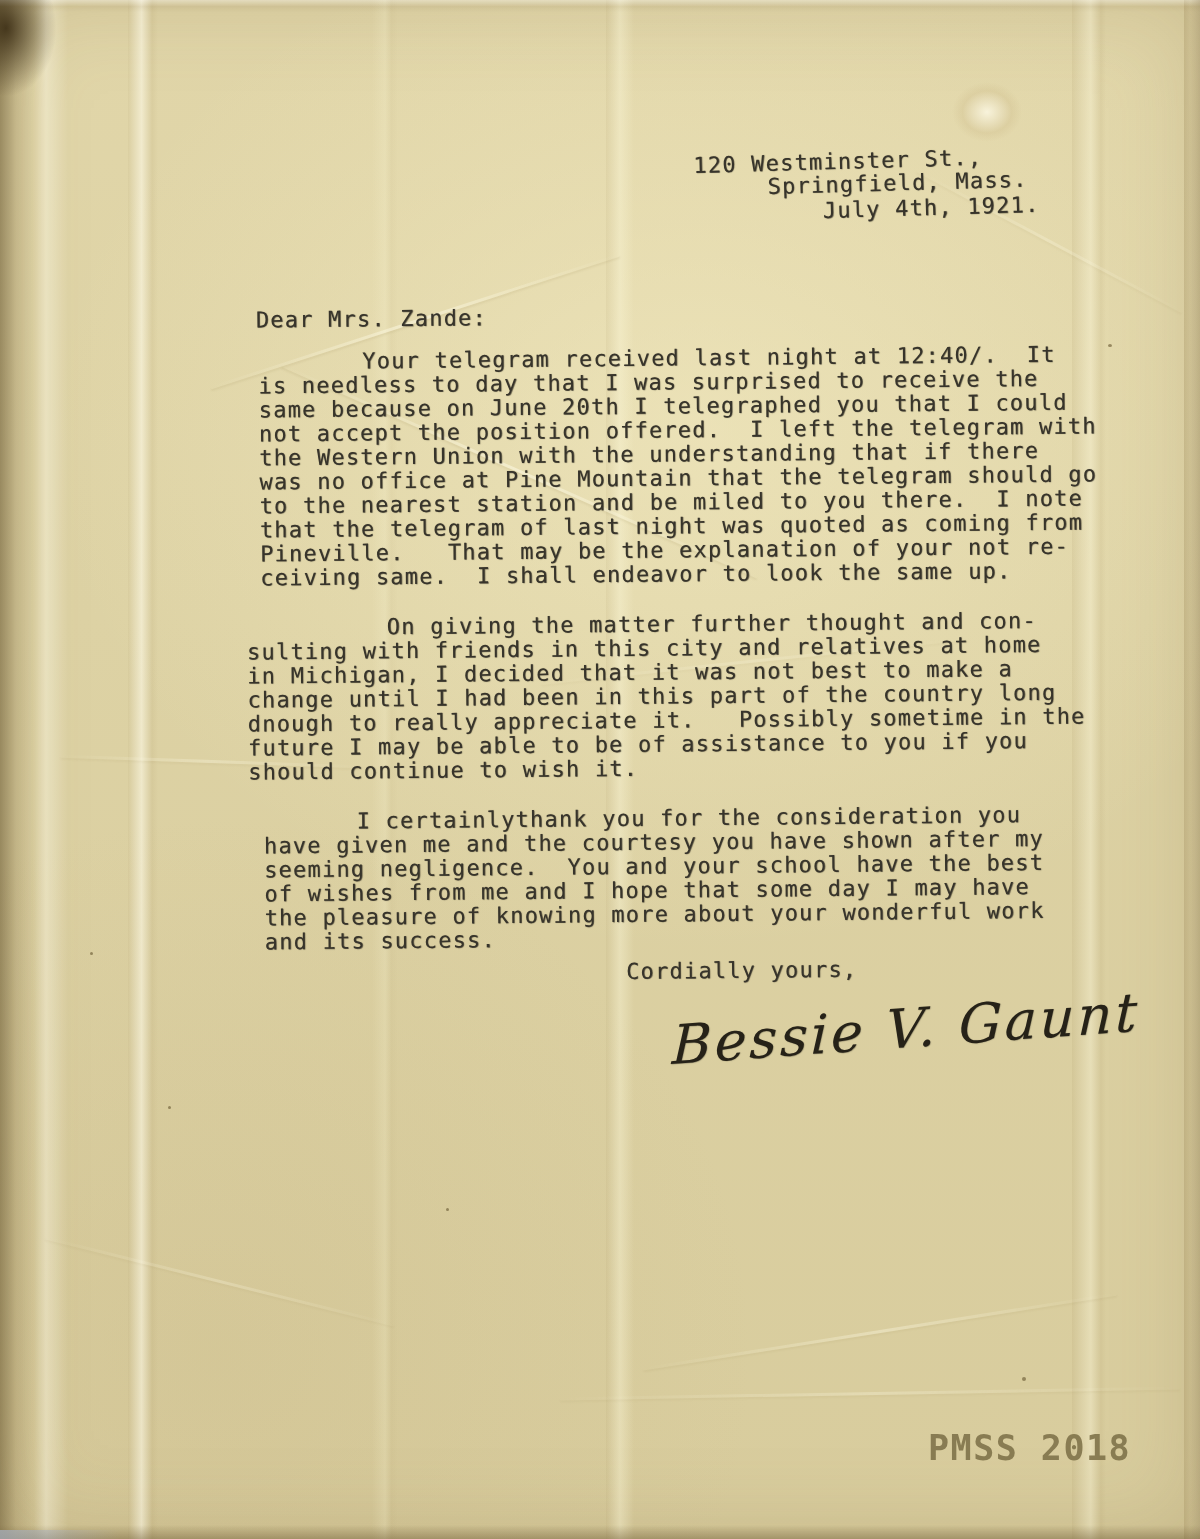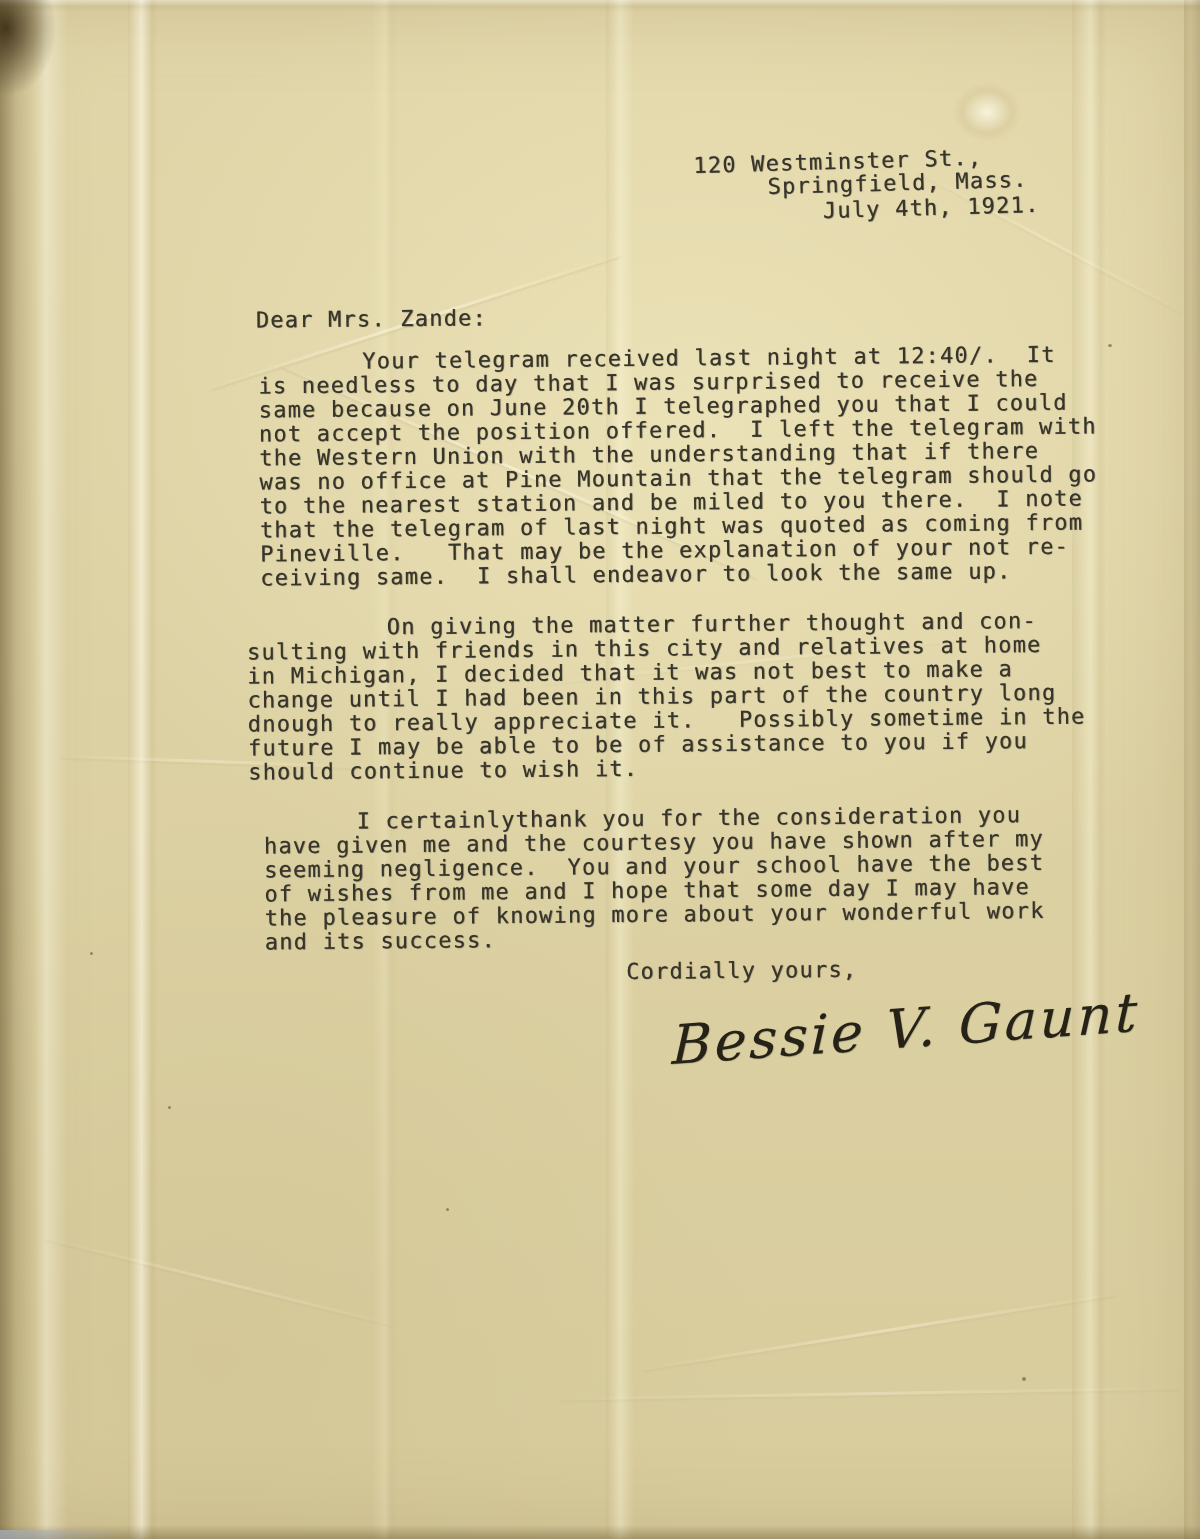--- a/index.html
+++ b/index.html
@@ -137,13 +137,14 @@
 have given me and the courtesy you have shown after my
 seeming negligence.  You and your school have the best
 of wishes from me and I hope that some day I may have
 the pleasure of knowing more about your wonderful work
 and its success.</div>
 
     <div class="typed closing">Cordially yours,</div>
     <div class="signature">Bessie V. Gaunt</div>
   </div>
 
+  <div class="watermark">PMSS 2018</div>
 </div>
 
 </body></html>

